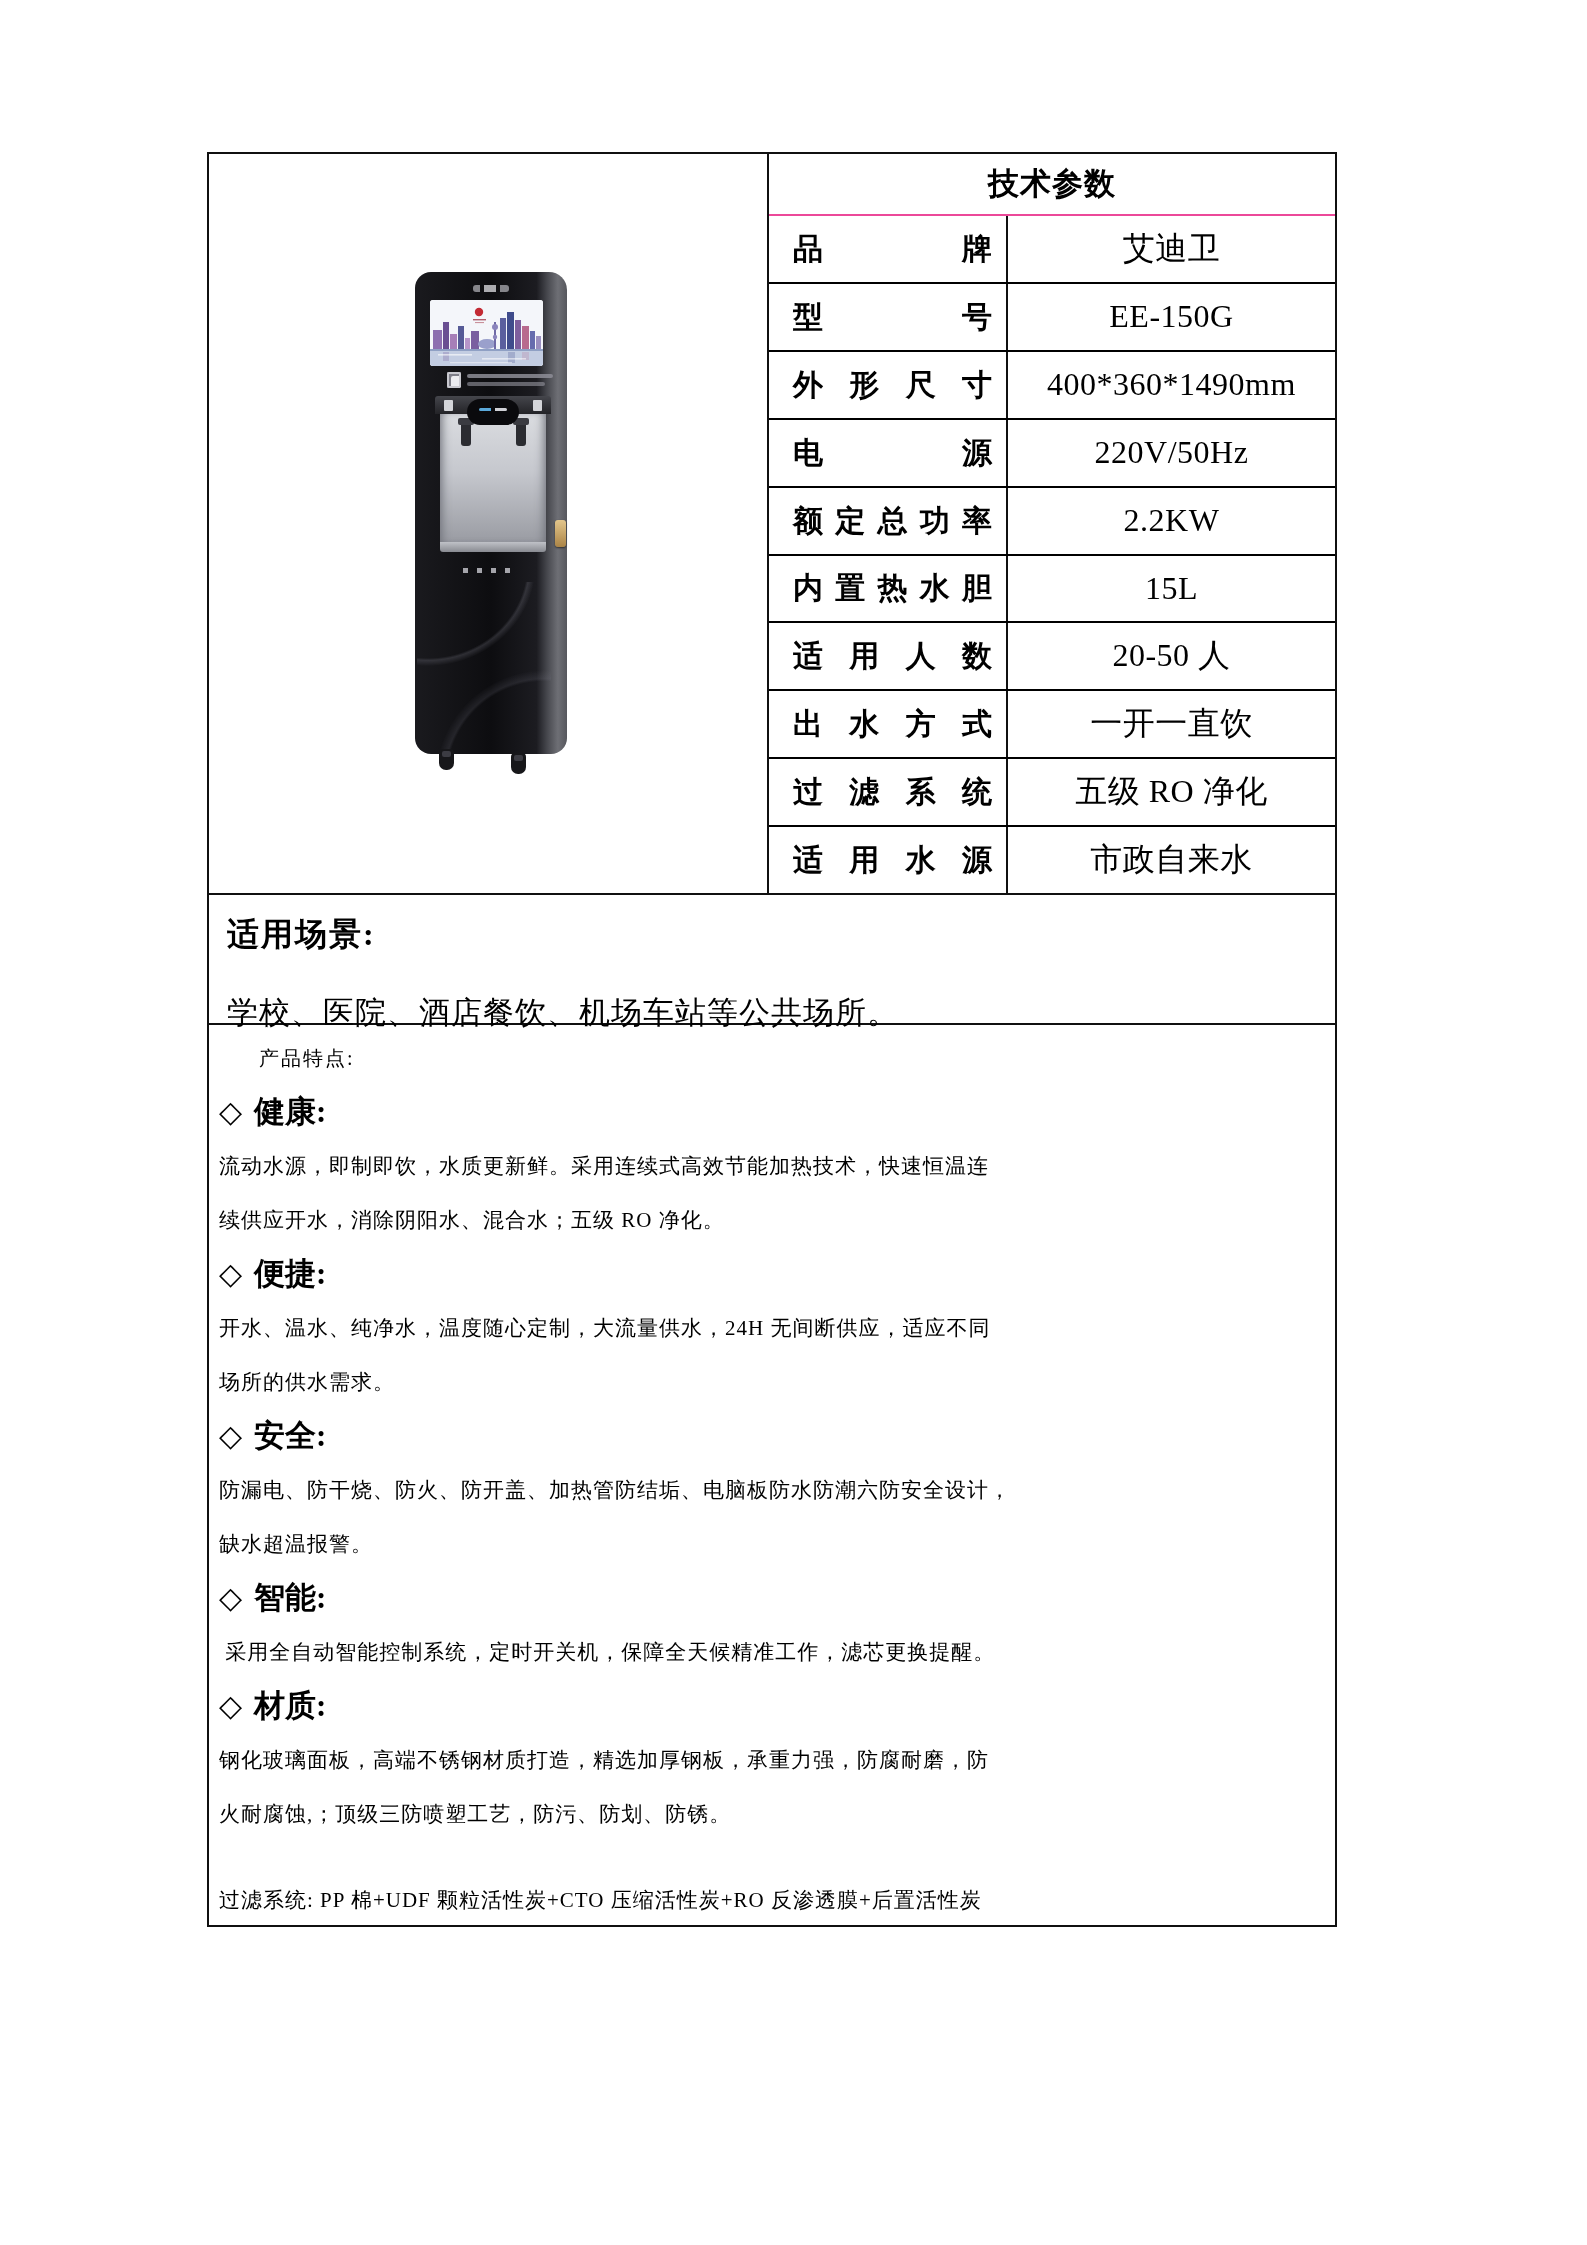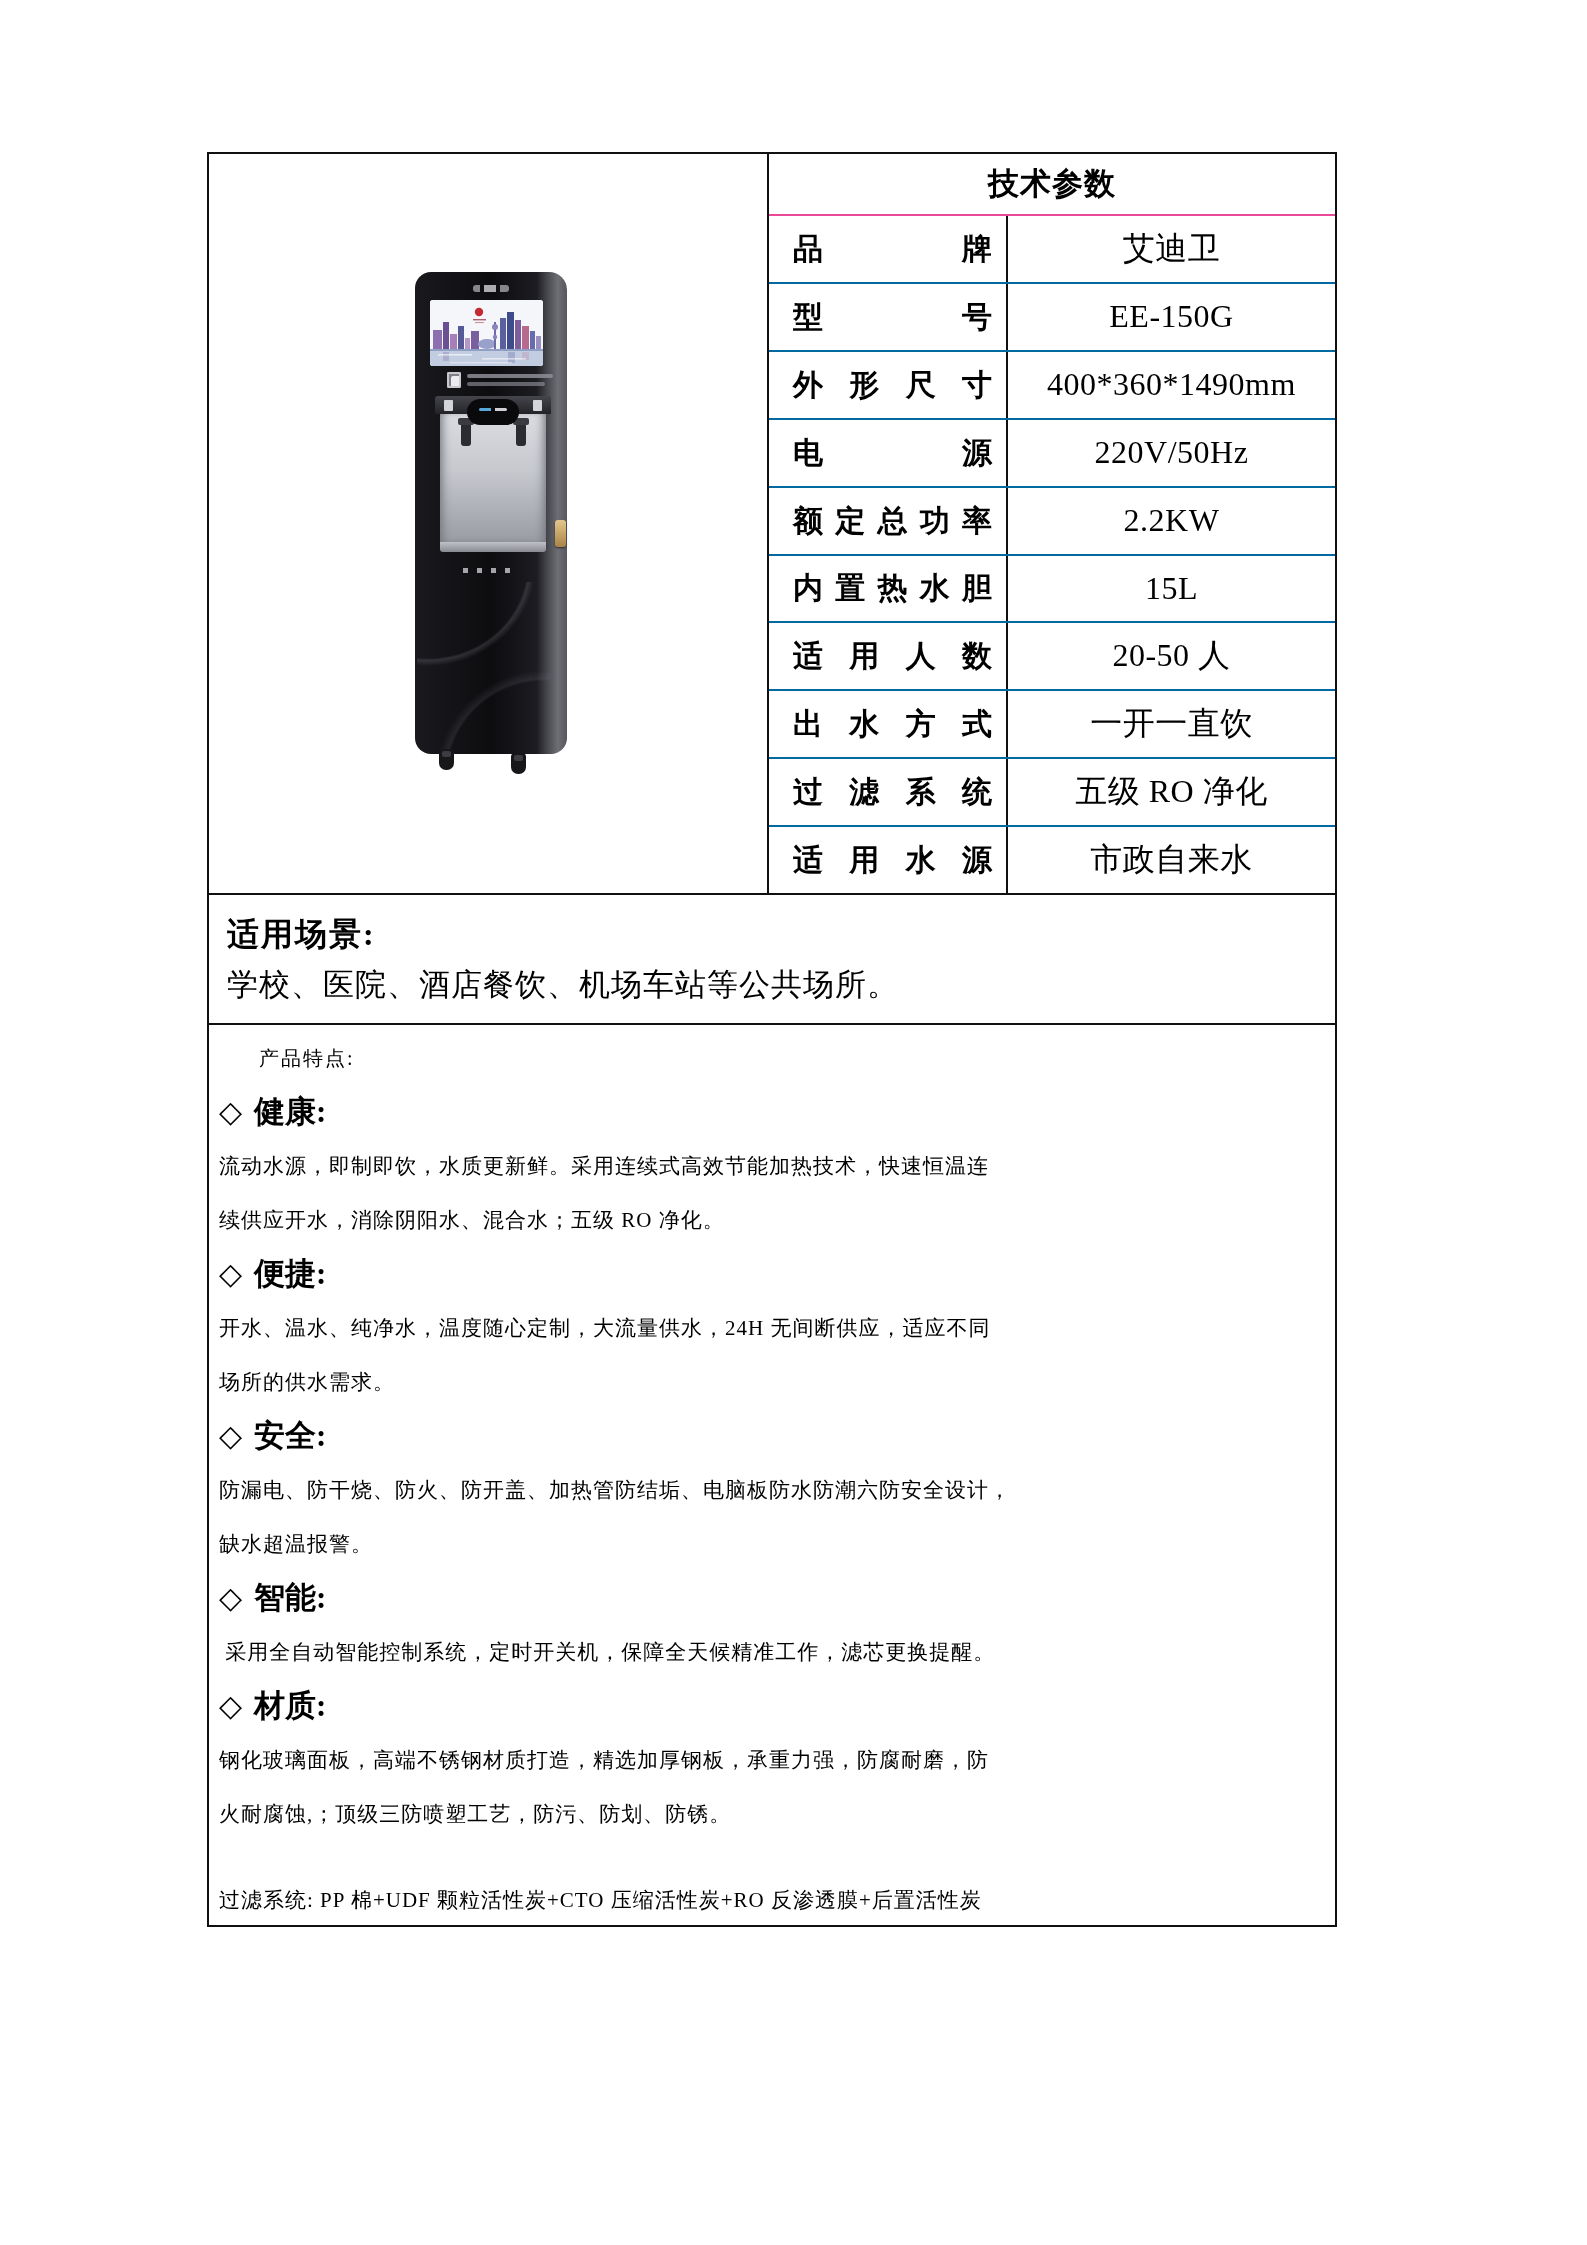--- a/index.html
+++ b/index.html
@@ -19,40 +19,40 @@
   .row1 { height:741px; border-bottom:2px solid #101010; display:flex; }
   .image-cell { width:560px; border-right:2px solid #101010; position:relative; background:#fff; }
   .spec { flex:1; display:flex; flex-direction:column; }
   .spec-header {
     height:62px; border-bottom:2px solid #ec4899;
     display:flex; align-items:center; justify-content:center;
     font-size:31px; font-weight:700; letter-spacing:1px;
   }
   .spec-rows { flex:1; display:flex; flex-direction:column; }
   .spec-row { flex:1; display:flex; }
-  .spec-row + .spec-row { border-top:2px solid #0369a1; }
+  .spec-row + .spec-row { border-top:2px solid #000000; }
   .spec-label {
     width:239px; border-right:2px solid #101010;
     padding:0 14px 0 24px;
     display:flex; flex-direction:column; justify-content:center;
     font-size:30px; font-weight:700;
   }
   .spec-label span {
     display:block; width:100%;
     text-align:justify; text-align-last:justify; text-justify:inter-character;
     white-space:nowrap; line-height:1;
   }
   .spec-value {
     flex:1; display:flex; align-items:center; justify-content:center;
     font-size:32px; letter-spacing:0.5px; white-space:nowrap;
   }
   
   .row2 { height:130px; border-bottom:2px solid #101010; padding:14px 10px 0 18px; }
   .sec-heading { font-size:32px; font-weight:700; line-height:50px; letter-spacing:2px; white-space:nowrap; }
-  .row2 .body-line { font-size:31px; line-height:52px; letter-spacing:1px; white-space:nowrap; }
+  .row2 .body-line { font-size:31px; line-height:52px; letter-spacing:1px; white-space:nowrap;margin-top:28px; }
   
   .row3 { flex:1; padding:6px 10px 0 10px; overflow:hidden; }
   .line { line-height:54px; white-space:nowrap; }
   .line.h { font-size:20px; font-weight:400; letter-spacing:2px;margin-left:40px; }
   .line.sub { font-size:31px; font-weight:700; }
   .line.sub .diamond { font-weight:400; margin-right:12px; font-size:30px; }
   .line.b { font-size:21px; letter-spacing:1px; }
   .spacer { height:32px; }
 
   

